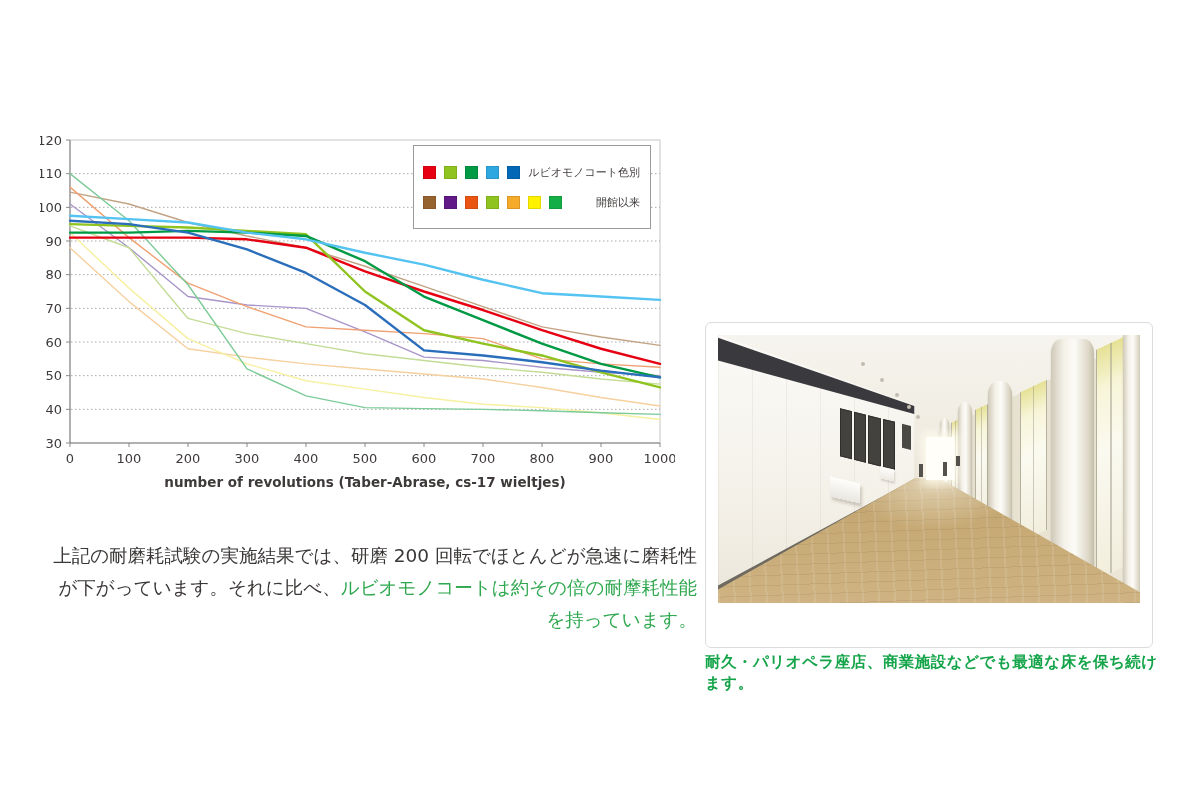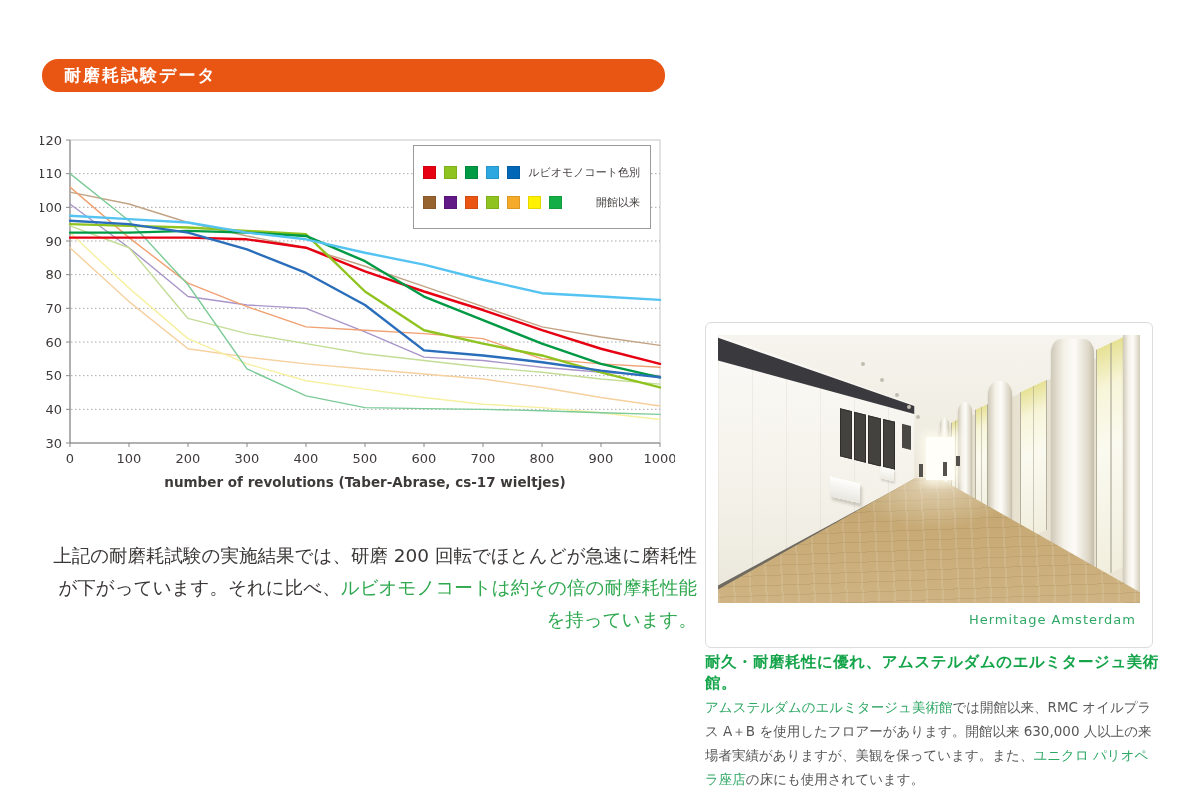--- a/index.html
+++ b/index.html
@@ -109,23 +109,20 @@
     position:absolute;left:705px;top:681px;width:453px;
     font-size:13.5px;line-height:1.8;color:#595757;
   }
   .right-para .green{color:#2FA865;}
 </style>
 </head>
 <body>
 
 <div class="page">
 
-  <div class="banner">
-    <span class="banner-title">耐磨耗試験データ</span>
-  </div>
 
   <div class="chart-wrap">
     <svg id="chart-svg" width="635" height="375" viewBox="0 0 635 375" font-family="DejaVu Sans, Liberation Sans, sans-serif">
         <rect x="30" y="10" width="590" height="303" fill="#ffffff" stroke="#c6c6c6" stroke-width="1"></rect>
         <line x1="26" y1="10" x2="30" y2="10" stroke="#8a8a8a"></line>
         <text x="22" y="14.5" text-anchor="end" font-size="13" fill="#3d3a39">120</text>
         <line x1="31" y1="43.666666666666664" x2="620" y2="43.666666666666664" stroke="#a9a9a9" stroke-width="1" stroke-dasharray="1.5 2.5"></line>
         <line x1="26" y1="43.666666666666664" x2="30" y2="43.666666666666664" stroke="#8a8a8a"></line>
         <text x="22" y="48.166666666666664" text-anchor="end" font-size="13" fill="#3d3a39">110</text>
         <line x1="31" y1="77.33333333333333" x2="620" y2="77.33333333333333" stroke="#a9a9a9" stroke-width="1" stroke-dasharray="1.5 2.5"></line>
@@ -241,19 +238,17 @@
       <div class="ph ph-post ph-p2"></div>
       <div class="ph ph-post ph-p3"></div>
       <div class="ph ph-bench"></div>
       <div class="ph ph-bench2"></div>
       <div class="ph ph-light ph-l1"></div>
       <div class="ph ph-light ph-l2"></div>
       <div class="ph ph-light ph-l3"></div>
       <div class="ph ph-light ph-l4"></div>
       <div class="ph ph-light ph-l5"></div>
     </div>
-    <div class="photo-caption">Hermitage  Amsterdam</div>
   </div>
 
-  <div class="right-heading">耐久・耐磨耗性に優れ、アムステルダムのエルミタージュ美術館。</div>
-  <p class="right-para"><span class="green">アムステルダムのエルミタージュ美術館</span><span>では開館以来、RMC オイルプラス A＋B を使用したフロアーがあります。開館以来 630,000 人以上の来場者実績がありますが、美観を保っています。また、</span><span class="green">ユニクロ パリオペラ座店</span><span>の床にも使用されています。</span></p>
+  <div class="right-heading">耐久・パリオペラ座店、商業施設などでも最適な床を保ち続けます。</div>
 
 </div>
 
 </body></html>

